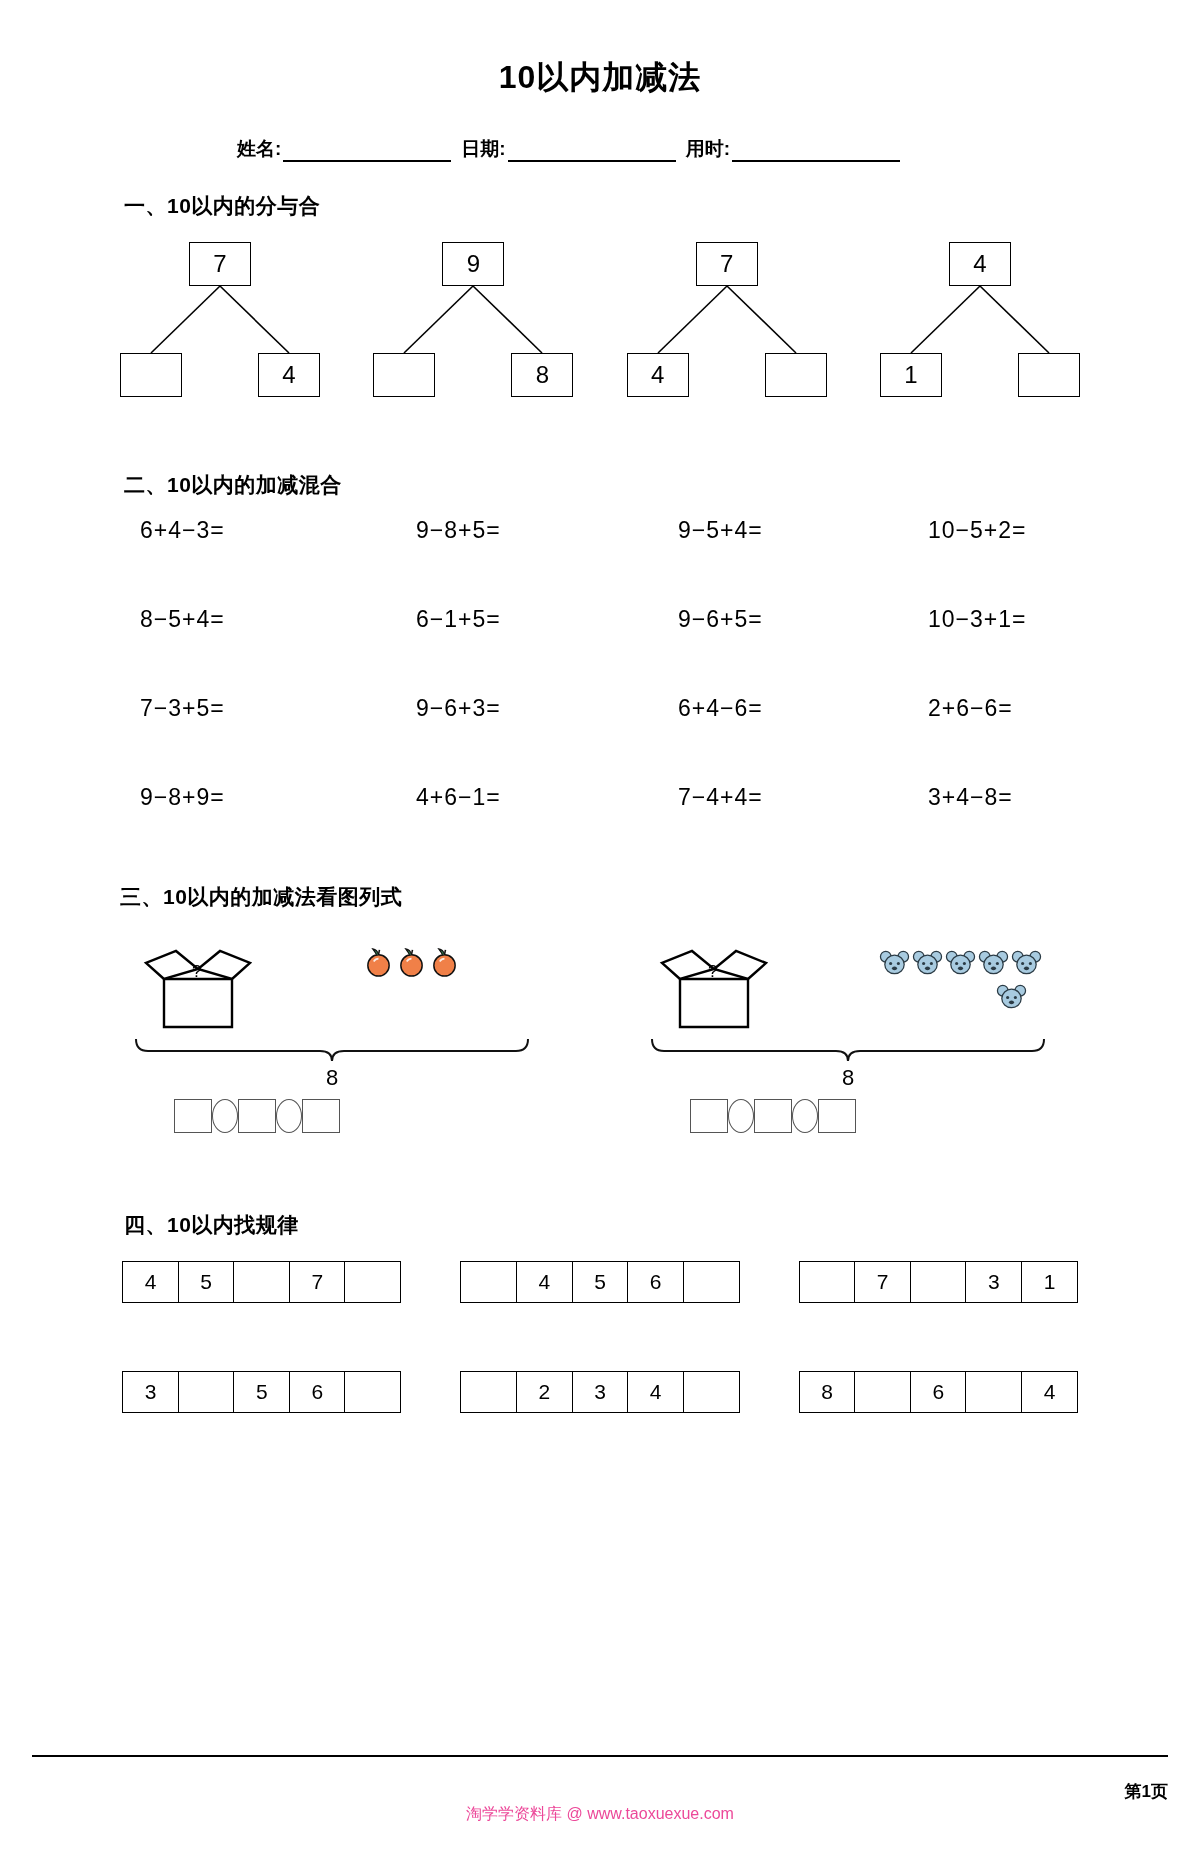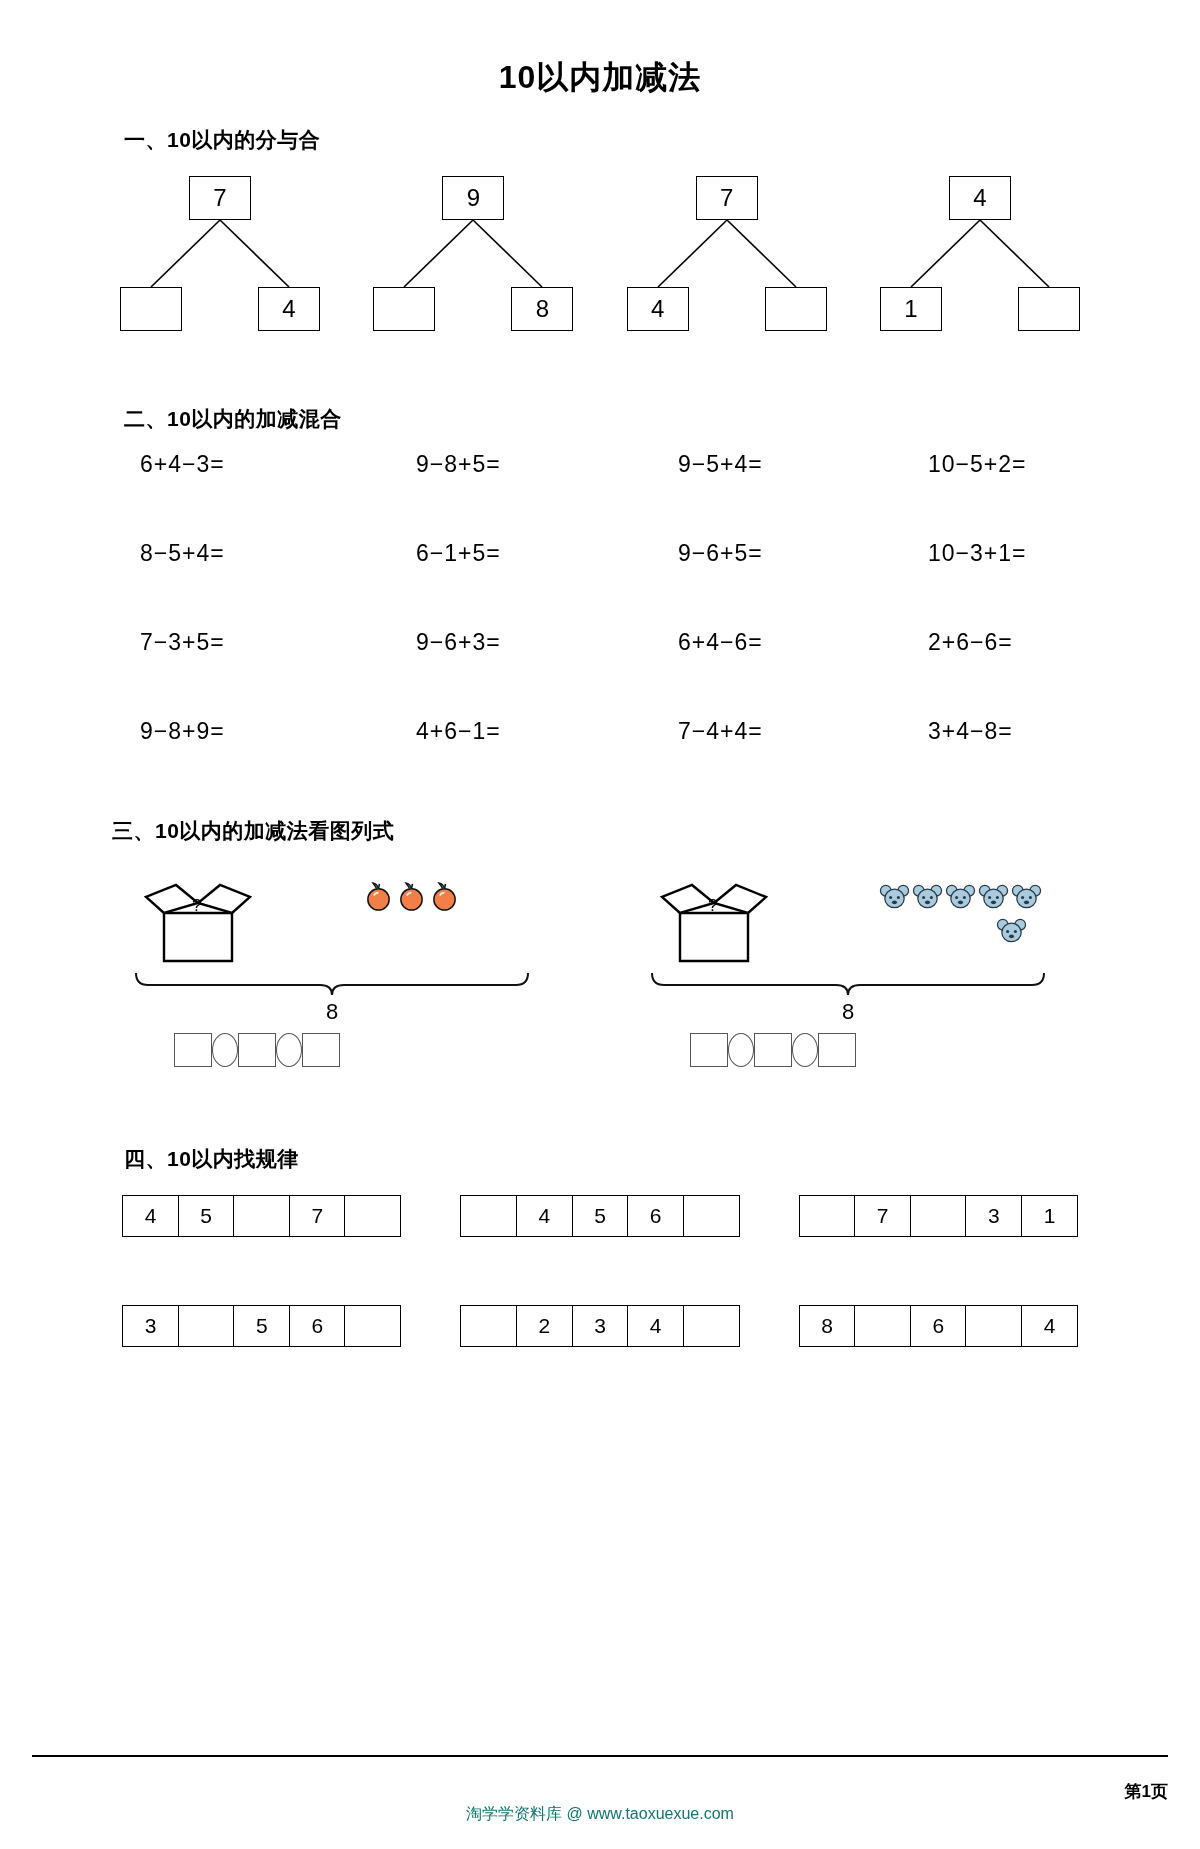--- a/index.html
+++ b/index.html
@@ -60,21 +60,21 @@
   
   .section-head {
     font-size: 21px;
     font-weight: bold;
     margin: 0;
     padding: 0;
     letter-spacing: 0.5px;
   }
   #sec1-head { margin-top: 30px; margin-left: 32px; }
   #sec2-head { margin-top: 16px; margin-left: 32px; }
-  #sec3-head { margin-top: 0px; margin-left: 20px; }
+  #sec3-head { margin-top: 0px; margin-left: 28px; }
   #sec4-head { margin-top: 0px; margin-left: 32px; }
 
   
   .trees {
     display: flex;
     justify-content: space-between;
     margin: 22px 28px 0 28px;
     position: relative;
     height: 155px;
   }
@@ -211,30 +211,44 @@
     bottom: 46px;
     font-size: 17px;
     font-weight: bold;
   }
   .watermark {
     position: absolute;
     left: 0; right: 0;
     bottom: 24px;
     text-align: center;
     font-size: 16px;
-    color: #0f766e;
+    color: #ec4899;
   }
 </style>
 </head>
 <body>
 
 <div class="page">
 
   <div class="title">10以内加减法</div>
 
+  <div class="info-row">
+    <div class="info-field">
+      <span class="info-label">姓名:</span>
+      <span class="info-blank"></span>
+    </div>
+    <div class="info-field">
+      <span class="info-label">日期:</span>
+      <span class="info-blank"></span>
+    </div>
+    <div class="info-field">
+      <span class="info-label">用时:</span>
+      <span class="info-blank"></span>
+    </div>
+  </div>
 
   <div class="section-head" id="sec1-head">一、10以内的分与合</div>
 
   <div class="trees">
 
     <div class="tree">
       <svg width="200" height="155">
         <line x1="100" y1="44" x2="31" y2="111" stroke="#000" stroke-width="1.6"></line>
         <line x1="100" y1="44" x2="169" y2="111" stroke="#000" stroke-width="1.6"></line>
       </svg>

